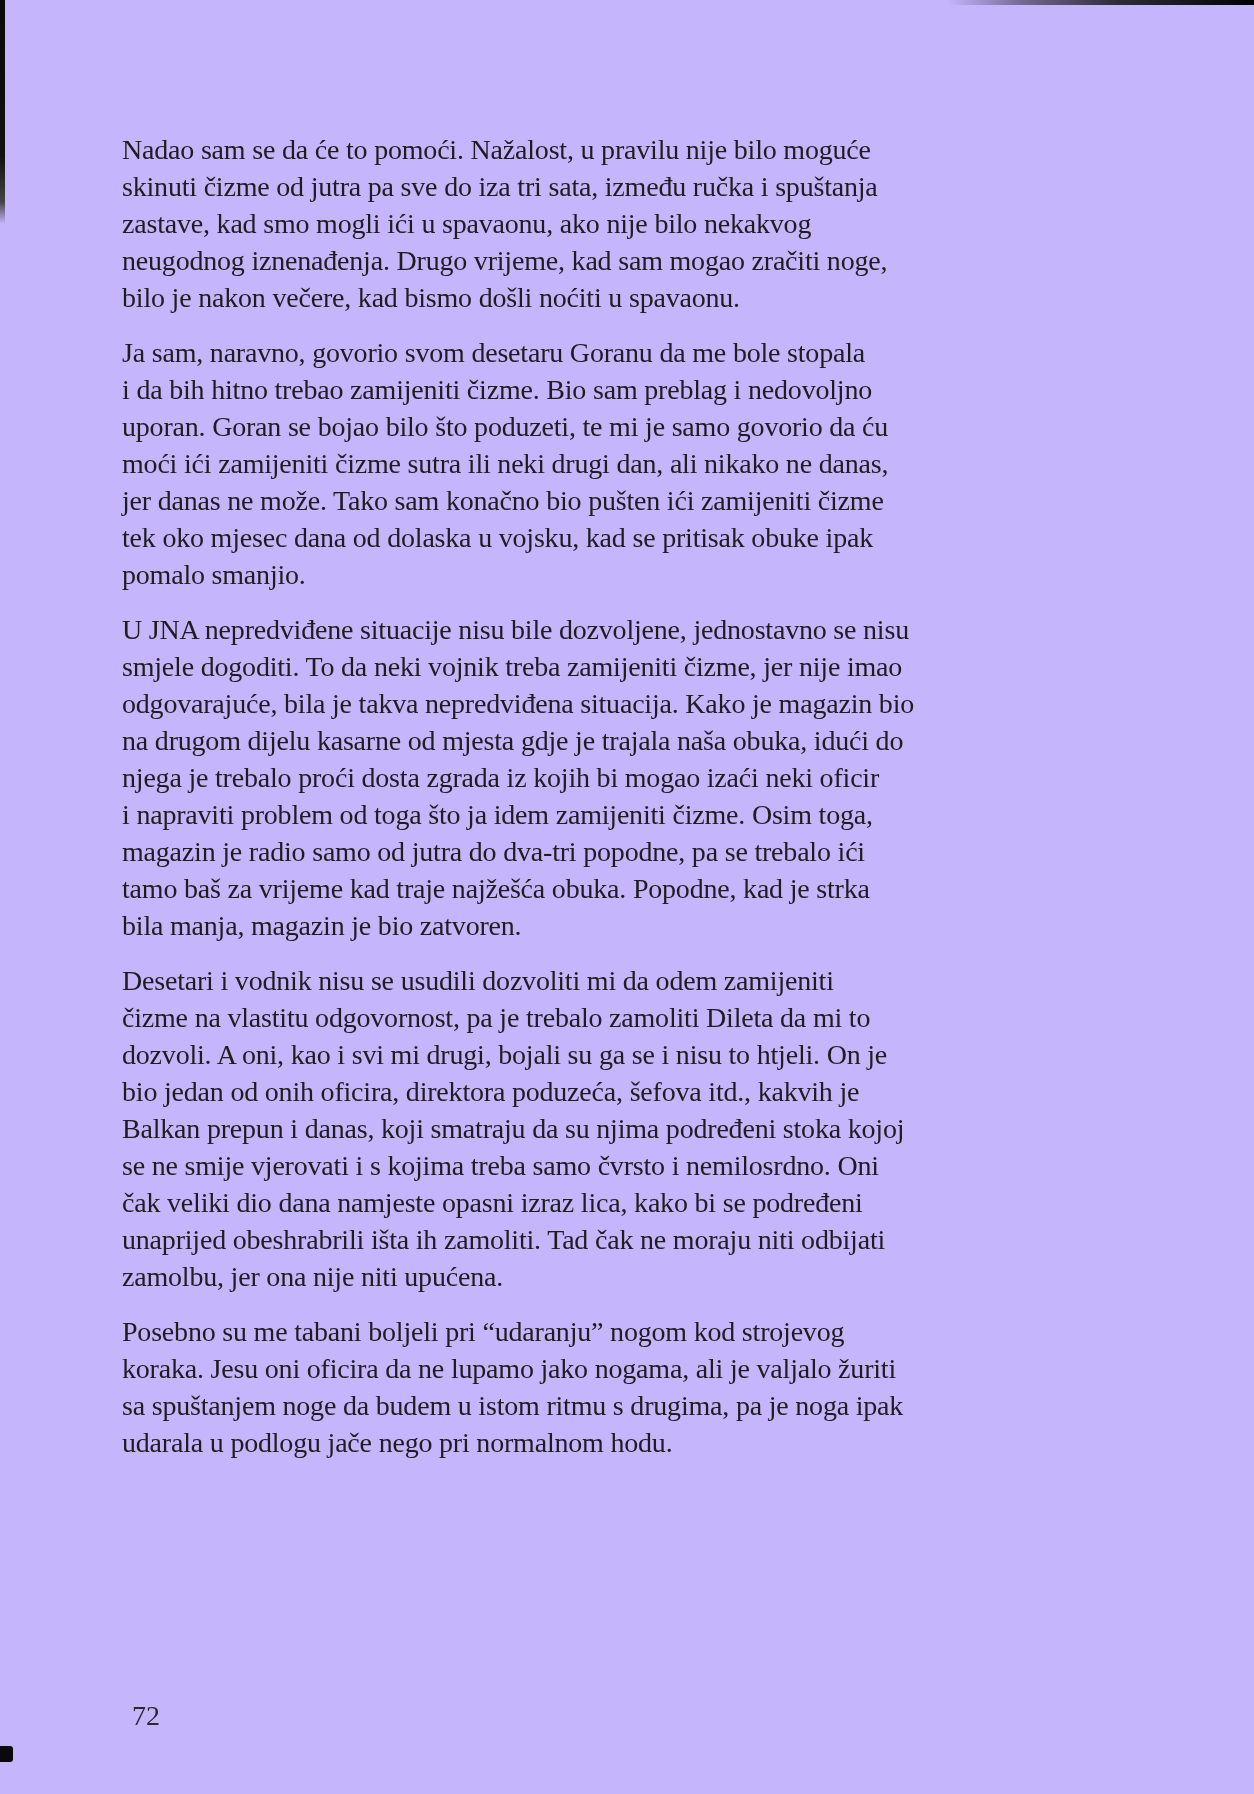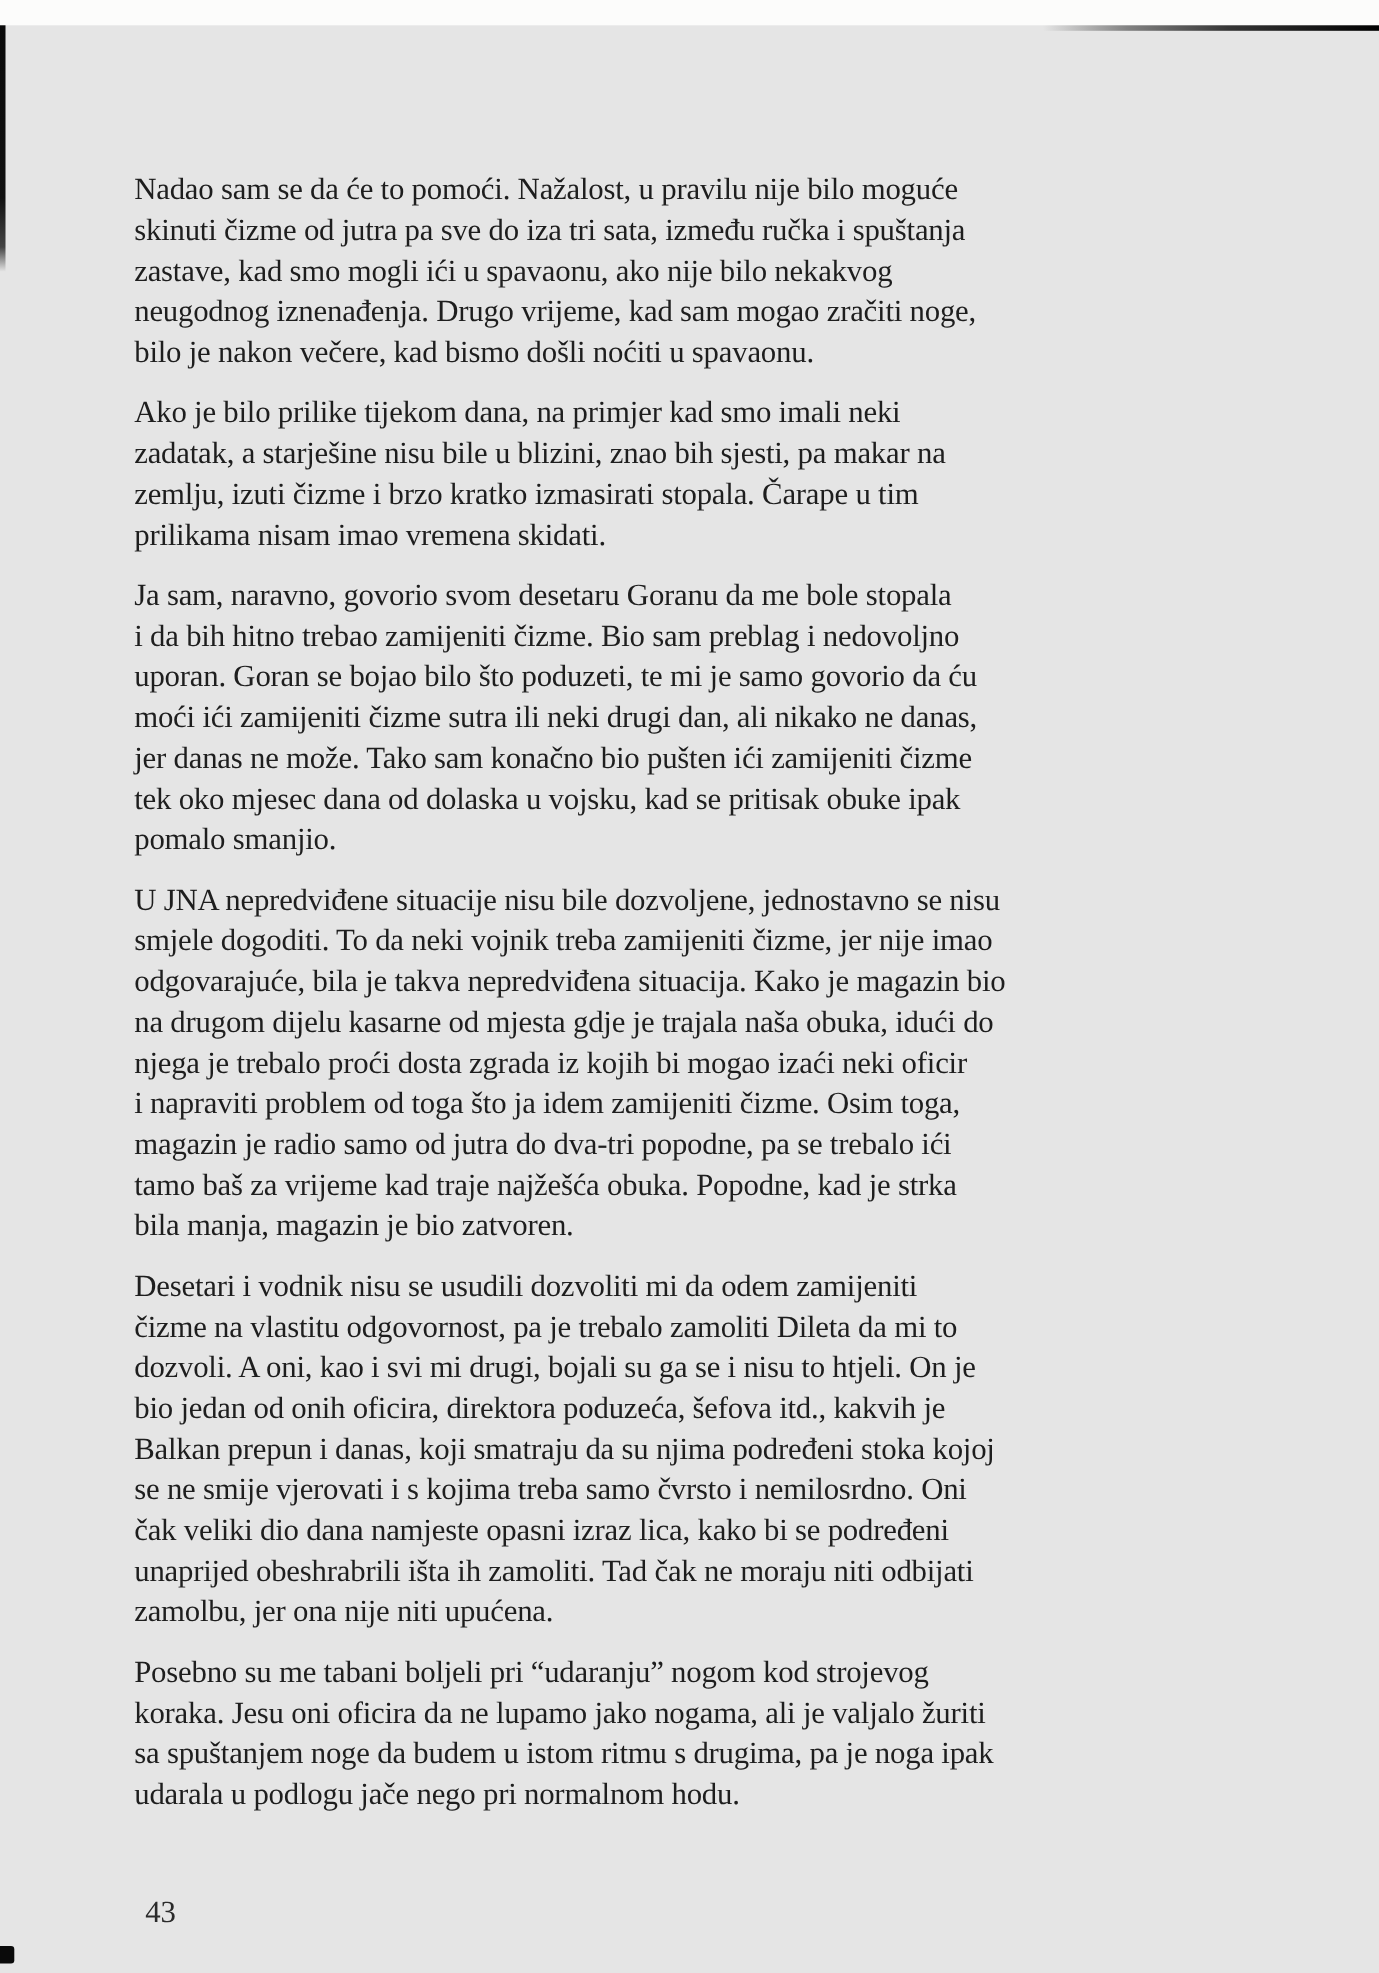--- a/index.html
+++ b/index.html
@@ -10,22 +10,21 @@
     width: 1254px;
     height: 1794px;
     background: #fcfcfb;
     position: relative;
     overflow: hidden;
     font-family: "Liberation Serif", "DejaVu Serif", serif;
   }
   .page {
     position: absolute;
     inset: 0;
-    background: #e5e5e5;
-    margin-top: 23px;
+    background: #c4b5fd;
   }
   
   .artifact { position: absolute; }
   .left-bar {
     left: 0; top: 0;
     width: 5px; height: 224px;
     background: linear-gradient(to bottom, #0a0a0a 0%, #111 70%, #444 90%, rgba(68,68,68,0) 100%);
   }
   .top-right-bar {
     left: 948px; top: 0;
@@ -69,24 +68,20 @@
   <div class="artifact left-bar"></div>
   <div class="artifact top-right-bar"></div>
   <div class="artifact bottom-left-mark"></div>
 
   <main class="text-block">
       <p class="para">Nadao sam se da će to pomoći. Nažalost, u pravilu nije bilo moguće
 skinuti čizme od jutra pa sve do iza tri sata, između ručka i spuštanja
 zastave, kad smo mogli ići u spavaonu, ako nije bilo nekakvog
 neugodnog iznenađenja. Drugo vrijeme, kad sam mogao zračiti noge,
 bilo je nakon večere, kad bismo došli noćiti u spavaonu.</p>
-      <p class="para">Ako je bilo prilike tijekom dana, na primjer kad smo imali neki
-zadatak, a starješine nisu bile u blizini, znao bih sjesti, pa makar na
-zemlju, izuti čizme i brzo kratko izmasirati stopala. Čarape u tim
-prilikama nisam imao vremena skidati.</p>
       <p class="para">Ja sam, naravno, govorio svom desetaru Goranu da me bole stopala
 i da bih hitno trebao zamijeniti čizme. Bio sam preblag i nedovoljno
 uporan. Goran se bojao bilo što poduzeti, te mi je samo govorio da ću
 moći ići zamijeniti čizme sutra ili neki drugi dan, ali nikako ne danas,
 jer danas ne može. Tako sam konačno bio pušten ići zamijeniti čizme
 tek oko mjesec dana od dolaska u vojsku, kad se pritisak obuke ipak
 pomalo smanjio.</p>
       <p class="para">U JNA nepredviđene situacije nisu bile dozvoljene, jednostavno se nisu
 smjele dogoditi. To da neki vojnik treba zamijeniti čizme, jer nije imao
 odgovarajuće, bila je takva nepredviđena situacija. Kako je magazin bio
@@ -104,14 +99,14 @@
 se ne smije vjerovati i s kojima treba samo čvrsto i nemilosrdno. Oni
 čak veliki dio dana namjeste opasni izraz lica, kako bi se podređeni
 unaprijed obeshrabrili išta ih zamoliti. Tad čak ne moraju niti odbijati
 zamolbu, jer ona nije niti upućena.</p>
       <p class="para">Posebno su me tabani boljeli pri “udaranju” nogom kod strojevog
 koraka. Jesu oni oficira da ne lupamo jako nogama, ali je valjalo žuriti
 sa spuštanjem noge da budem u istom ritmu s drugima, pa je noga ipak
 udarala u podlogu jače nego pri normalnom hodu.</p>
     </main>
 
-  <div class="page-number">43</div>
+  <div class="page-number">72</div>
 </div>
 
 </body></html>

